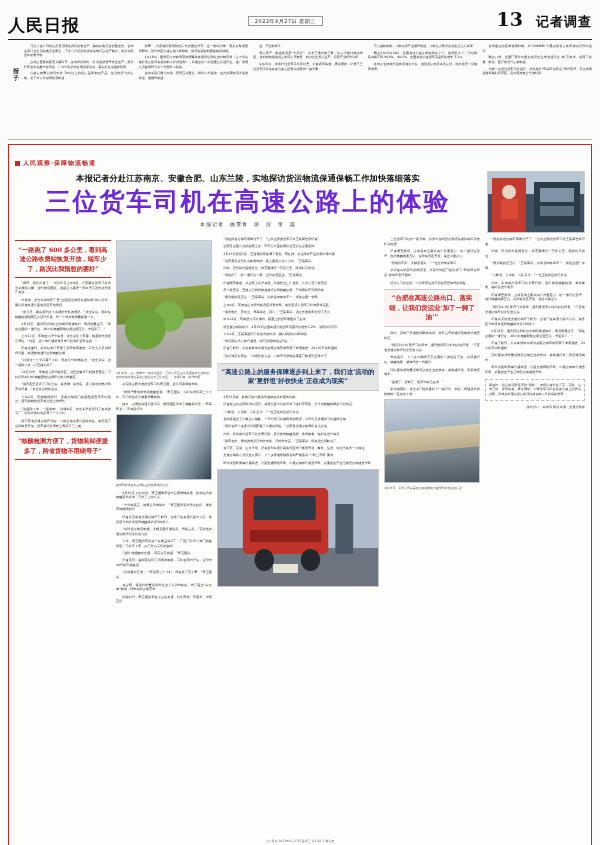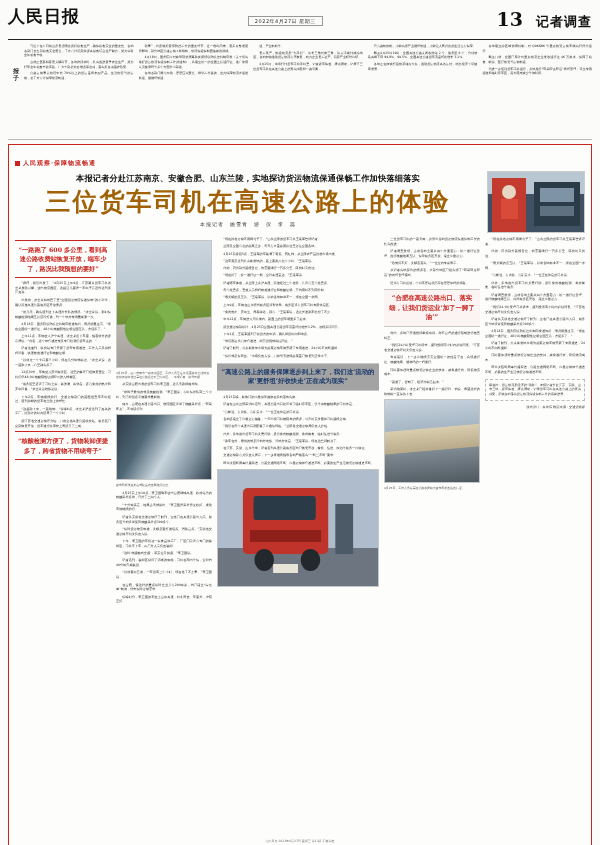--- a/index.html
+++ b/index.html
@@ -33,20 +33,21 @@
   }
   .logo {
     font-family: "DejaVu Serif", "Liberation Serif", serif;
     font-weight: bold;
     font-size: 17px;
     color: #111;
     letter-spacing: 1px;
     line-height: 1;
     padding-top: 2px;
     white-space: nowrap;
+    margin-top: 9px;
   }
   .masthead-mid {
     flex: 1;
     display: flex;
     justify-content: center;
     align-items: center;
     padding-top: 10px;
   }
   .masthead-date {
     font-size: 5px;
@@ -153,21 +154,21 @@
     color: #111;
     text-align: center;
     letter-spacing: 0.2px;
     line-height: 1.3;
     margin: 2px 0 4px 0;
   }
   .maintitle {
     font-family: "DejaVu Serif", "Liberation Serif", serif;
     font-size: 25px;
     font-weight: bold;
-    color: #a16207;
+    color: #6d28d9;
     text-align: center;
     letter-spacing: 2px;
     line-height: 1.12;
     margin: 2px 0 5px 0;
     white-space: nowrap;
   }
   .byline {
     font-size: 5px;
     color: #333;
     text-align: center;
@@ -214,21 +215,21 @@
     font-family: "DejaVu Serif", "Liberation Serif", serif;
     font-size: 6.4px;
     font-weight: bold;
     color: #1a3a6b;
     line-height: 1.45;
     text-align: center;
     border-top: 1px solid #c9c9c9;
     border-bottom: 1px solid #c9c9c9;
     padding: 4px 2px;
     margin: 4px 0 4px 0;
-    background: #a3a3a3;
+    background: #e5e5e5;
   }
   .subhead.red { color: #c9241f; background: #fbf4f3; }
 
   
   .photo {
     width: 100%;
     border: 1px solid #c6c6c6;
     box-sizing: border-box;
     position: relative;
     overflow: hidden;

